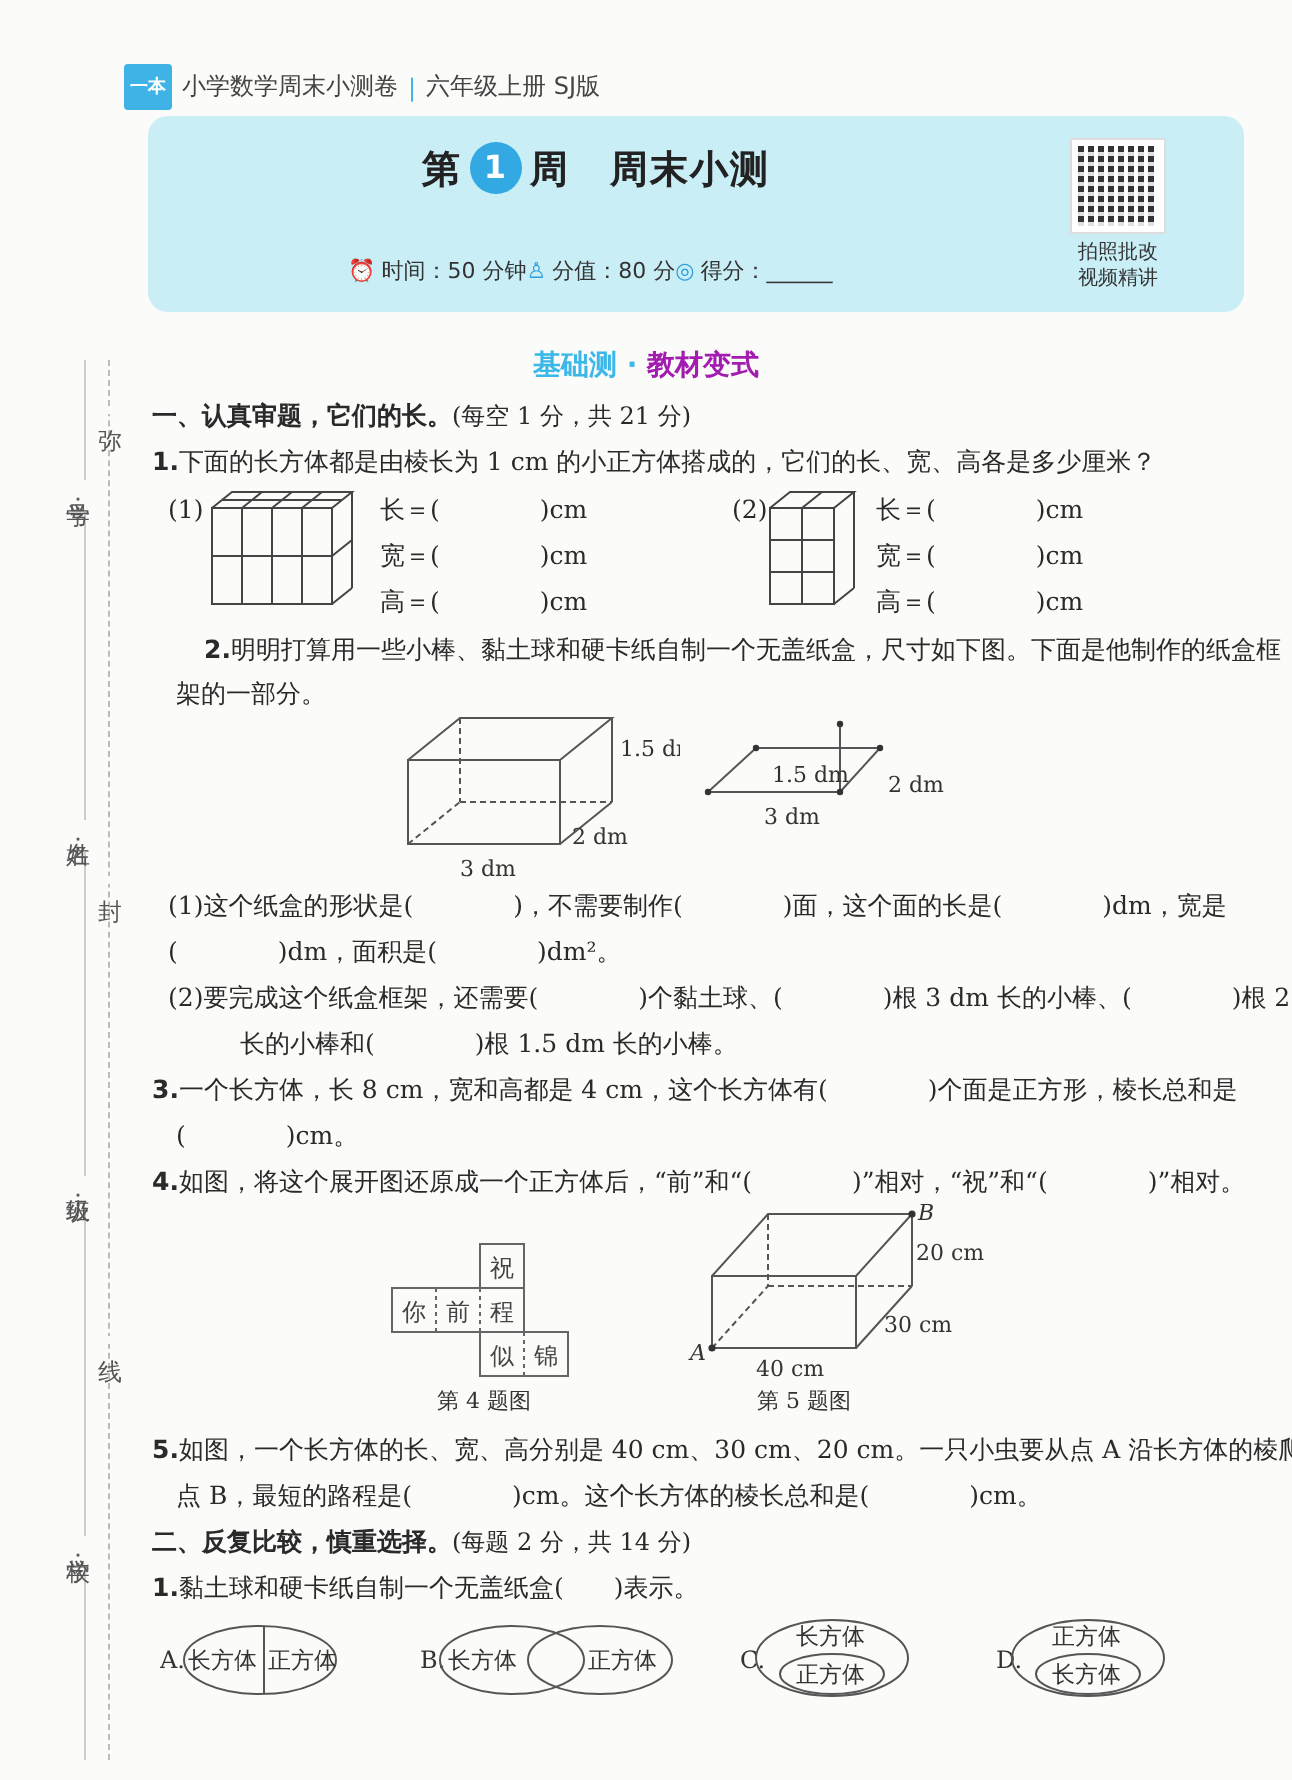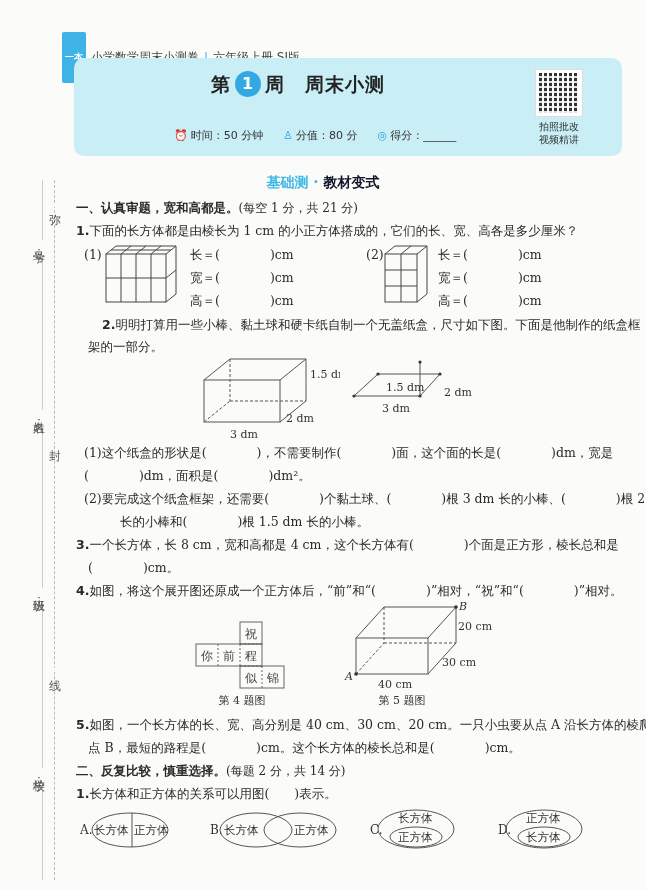--- a/index.html
+++ b/index.html
@@ -3,40 +3,40 @@
 <meta charset="utf-8">
 <style>
   * { box-sizing: border-box; margin: 0; padding: 0; }
   html, body { width: 646px; height: 890px; background: #fbfbf9; overflow: hidden; }
   body { position: relative; font-family: "DejaVu Serif", "Liberation Serif", serif; color: #2a2a2a; }
   .abs { position: absolute; }
   .sans { font-family: "DejaVu Sans", "Liberation Sans", sans-serif; }
 
   
   .topbar { left: 62px; top: 32px; font-size: 12px; color: #444; display: flex; align-items: center; gap: 5px; }
-  .logo { background: #3fb3e6; color: #fff; font-size: 9px; font-weight: bold; padding: 19px 3px; border-radius: 2px; }
+  .logo { background: #3fb3e6; color: #fff; font-size: 9px; font-weight: bold; padding: 5px 3px; border-radius: 2px; }
   .sep { color: #3fb3e6; }
 
   
   .banner { left: 74px; top: 58px; width: 548px; height: 98px; background: #c9eef6; border-radius: 10px; }
   .title { left: 0; width: 448px; top: 14px; text-align: center; font-size: 19px; font-weight: bold; color: #222; letter-spacing: 1px; }
   .weeknum { display: inline-block; width: 26px; height: 26px; border-radius: 50%; background: #33a9e4; color: #fff; text-align: center; line-height: 26px; font-size: 16px; margin: 0 4px; vertical-align: middle; position: relative; top: -2px; }
   .subtitle { left: 0; width: 448px; top: 46px; text-align: center; font-size: 12.5px; font-weight: bold; color: #333; }
-  .meta { left: 100px; top: 70px; font-size: 11px; color: #333; display: flex; gap: 20px; }
+  .meta { left: 100px; top: 70px; font-size: 11px; color: #333; display: flex; }
   .meta span.ic { color: #2e9fdc; margin-right: 3px; }
   .qr { left: 462px; top: 12px; width: 46px; height: 46px; background:
       repeating-linear-gradient(90deg, #333 0 3px, #fff 3px 5px),
       #fff; border: 3px solid #fff; outline: 1px solid #ddd; }
   .qr::before { content: ""; position: absolute; inset: 0; background: repeating-linear-gradient(0deg, rgba(255,255,255,0.85) 0 2px, transparent 2px 5px); }
   .qrlabel { left: 452px; top: 62px; width: 66px; text-align: center; font-size: 10px; color: #333; line-height: 13px; }
 
   
   .sechead { left: 0; width: 646px; top: 174px; text-align: center; font-size: 14px; font-weight: bold; }
   .sechead .c1 { color: #3bb8e8; }
-  .sechead .c2 { color: #0f172a; }
+  .sechead .c2 { color: #a21caf; }
 
   .line { font-size: 12.5px; line-height: 18px; white-space: nowrap; }
   .bold { font-weight: bold; font-family: "DejaVu Sans", "Liberation Sans", sans-serif; }
   .note { font-weight: normal; font-size: 12px; }
   .qn { font-family: "DejaVu Sans", "Liberation Sans", sans-serif; font-weight: bold; }
 
   
   .vtext { writing-mode: vertical-rl; font-family: "DejaVu Sans", sans-serif; font-size: 12px; color: #555; }
   .vline { width: 0; border-left: 1px solid #ccc; }
   .dashv { width: 0; border-left: 1px dashed #bbb; }
@@ -79,21 +79,21 @@
   </div>
 </div>
 
 <div class="abs sechead sans">
   <span class="c1">基础测</span>
   <span class="c1">·</span>
   <span class="c2">教材变式</span>
 </div>
 
 <div class="abs line" style="left:76px; top:199px;">
-  <span class="bold">一、认真审题，宽和高都是。</span><span class="note">(每空 1 分，共 21 分)</span>
+  <span class="bold">一、认真审题，它们的长。</span><span class="note">(每空 1 分，共 21 分)</span>
 </div>
 
 <div class="abs line" style="left:76px; top:222px;">
   <span class="qn">1.</span><span>下面的长方体都是由棱长为 1 cm 的小正方体搭成的，它们的长、宽、高各是多少厘米？</span>
 </div>
 <div class="abs line" style="left:84px; top:246px;">(1)</div>
 <svg class="abs" style="left:104px; top:244px;" width="76" height="62">
   <g stroke="#444" stroke-width="1" fill="none">
     <rect x="2" y="10" width="60" height="48"></rect>
     <line x1="17" y1="10" x2="17" y2="58"></line>
@@ -228,21 +228,21 @@
 
 <div class="abs line" style="left:76px; top:716px;">
   <span class="qn">5.</span><span>如图，一个长方体的长、宽、高分别是 40 cm、30 cm、20 cm。一只小虫要从点 A 沿长方体的棱爬到</span>
 </div>
 <div class="abs line" style="left:88px; top:739px;">点 B，最短的路程是(　　　　)cm。这个长方体的棱长总和是(　　　　)cm。</div>
 
 <div class="abs line" style="left:76px; top:762px;">
   <span class="bold">二、反复比较，慎重选择。</span><span class="note">(每题 2 分，共 14 分)</span>
 </div>
 <div class="abs line" style="left:76px; top:785px;">
-  <span class="qn">1.</span><span>长方体和正方体的关系可以用图(　　)表示。</span>
+  <span class="qn">1.</span><span>黏土球和硬卡纸自制一个无盖纸盒(　　)表示。</span>
 </div>
 
 <svg class="abs" style="left:80px; top:808px;" width="520" height="44">
   <g font-size="12" fill="#333">
 
     <g>
       <text x="0" y="26">A.</text>
       <ellipse cx="50" cy="22" rx="38" ry="17" fill="none" stroke="#555"></ellipse>
       <line x1="52" y1="5" x2="52" y2="39" stroke="#555"></line>
       <text x="14" y="26" font-size="11.5">长方体</text>

